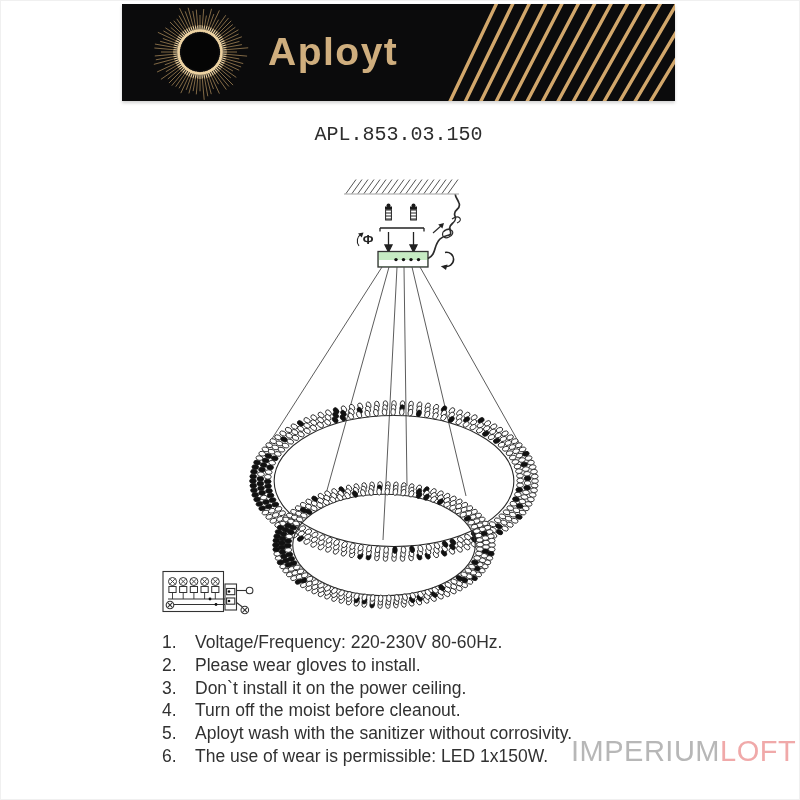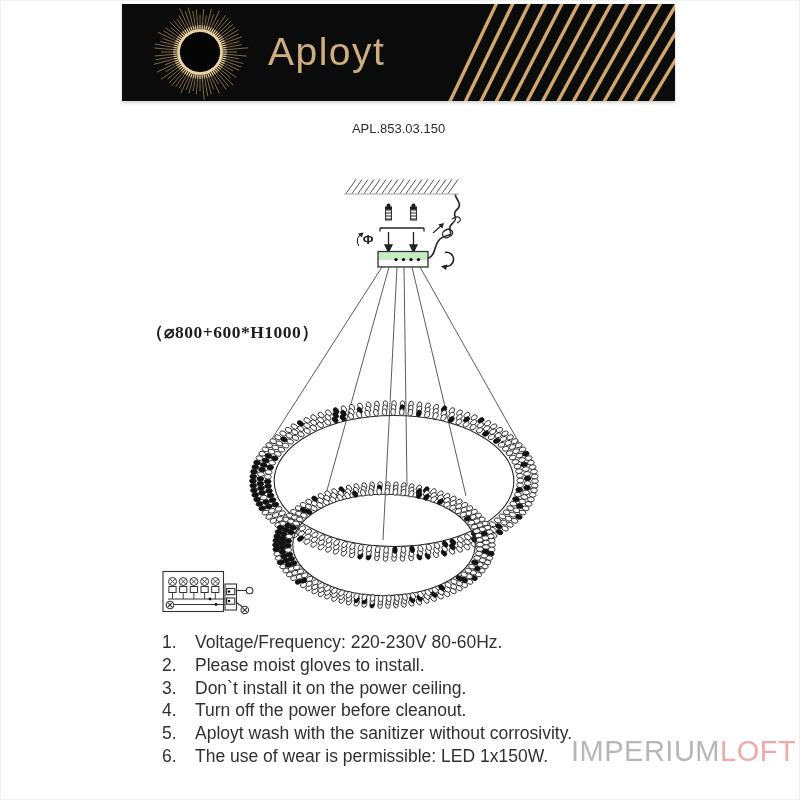--- a/index.html
+++ b/index.html
@@ -4,26 +4,26 @@
 <style>
   html,body{margin:0;padding:0;background:#fff;}
   .page{position:relative;width:800px;height:800px;background:#ffffff;overflow:hidden;
         font-family:"Liberation Sans",sans-serif;box-shadow:inset 0 0 0 1px #f0f0f0;}
 
   
   .banner{position:absolute;left:122px;top:4px;width:553px;height:97px;background:#0b0b0c;
           overflow:hidden;box-shadow:0 2px 3px rgba(0,0,0,.18);}
   .banner svg{position:absolute;left:0;top:0;}
   .brand-name{position:absolute;left:146px;top:24px;font-size:39px;line-height:48px;
-              color:#cfae7e;letter-spacing:1.5px;font-weight:400;}
+              color:#cfae7e;letter-spacing:1.5px;font-weight:700;}
 
   
   .title-block{position:absolute;left:122px;top:106px;width:553px;text-align:center;color:#2d2d2d;}
   .title-line{font-size:17px;line-height:21px;}
-  .model-line{font-size:13px;line-height:21px;margin-top:12px;}
+  .model-line{font-size:20px;line-height:21px;margin-top:18px;font-family:Liberation Mono, monospace;}
 
   
   .dims{position:absolute;left:146px;top:320px;font-family:"Liberation Serif","DejaVu Serif",serif;
         font-weight:bold;font-size:17.5px;color:#1d1d1d;letter-spacing:.5px;}
   .diagram{position:absolute;left:120px;top:165px;width:460px;height:470px;}
 
   
   .instructions{position:absolute;left:162px;top:631px;width:505px;color:#313131;}
   .li{display:flex;font-size:17.5px;line-height:22.8px;}
   .li .num{width:33px;flex:0 0 33px;}
@@ -207,21 +207,20 @@
           <circle cx="78" cy="48" r="18.5" fill="#050505"></circle>
         </g>
     </svg>
     <span class="brand-name">Aployt</span>
   </div>
 
   <div class="title-block">
     <div class="model-line">APL.853.03.150</div>
   </div>
 
-  <div class="dims">（⌀800+600*H1000）</div>
 
   <svg class="diagram" viewBox="120 165 460 470">
 
     <g id="ceiling">
       <line x1="344" y1="194" x2="459" y2="194" stroke="#8a8a8a" stroke-width="0.8"></line>
     <line x1="346" y1="193.5" x2="356" y2="179.5" stroke="#555" stroke-width="1"></line>
         <line x1="352" y1="193.5" x2="362" y2="179.5" stroke="#555" stroke-width="1"></line>
         <line x1="358" y1="193.5" x2="368" y2="179.5" stroke="#555" stroke-width="1"></line>
         <line x1="364" y1="193.5" x2="374" y2="179.5" stroke="#555" stroke-width="1"></line>
         <line x1="370" y1="193.5" x2="380" y2="179.5" stroke="#555" stroke-width="1"></line>
@@ -891,29 +890,29 @@
     </g>
   </svg>
 
   <div class="instructions">
     <div class="li">
         <span class="num">1.</span>
         <span class="txt">Voltage/Frequency: 220-230V 80-60Hz.</span>
       </div>
     <div class="li">
         <span class="num">2.</span>
-        <span class="txt">Please moist gloves to install.</span>
+        <span class="txt">Please wear gloves to install.</span>
       </div>
     <div class="li">
         <span class="num">3.</span>
         <span class="txt">Don`t install it on the power ceiling.</span>
       </div>
     <div class="li">
         <span class="num">4.</span>
-        <span class="txt">Turn off the power before cleanout.</span>
+        <span class="txt">Turn off the moist before cleanout.</span>
       </div>
     <div class="li">
         <span class="num">5.</span>
         <span class="txt">Aployt wash with the sanitizer without corrosivity.</span>
       </div>
     <div class="li">
         <span class="num">6.</span>
         <span class="txt">The use of wear is permissible: LED 1x150W.</span>
       </div>
   </div>

